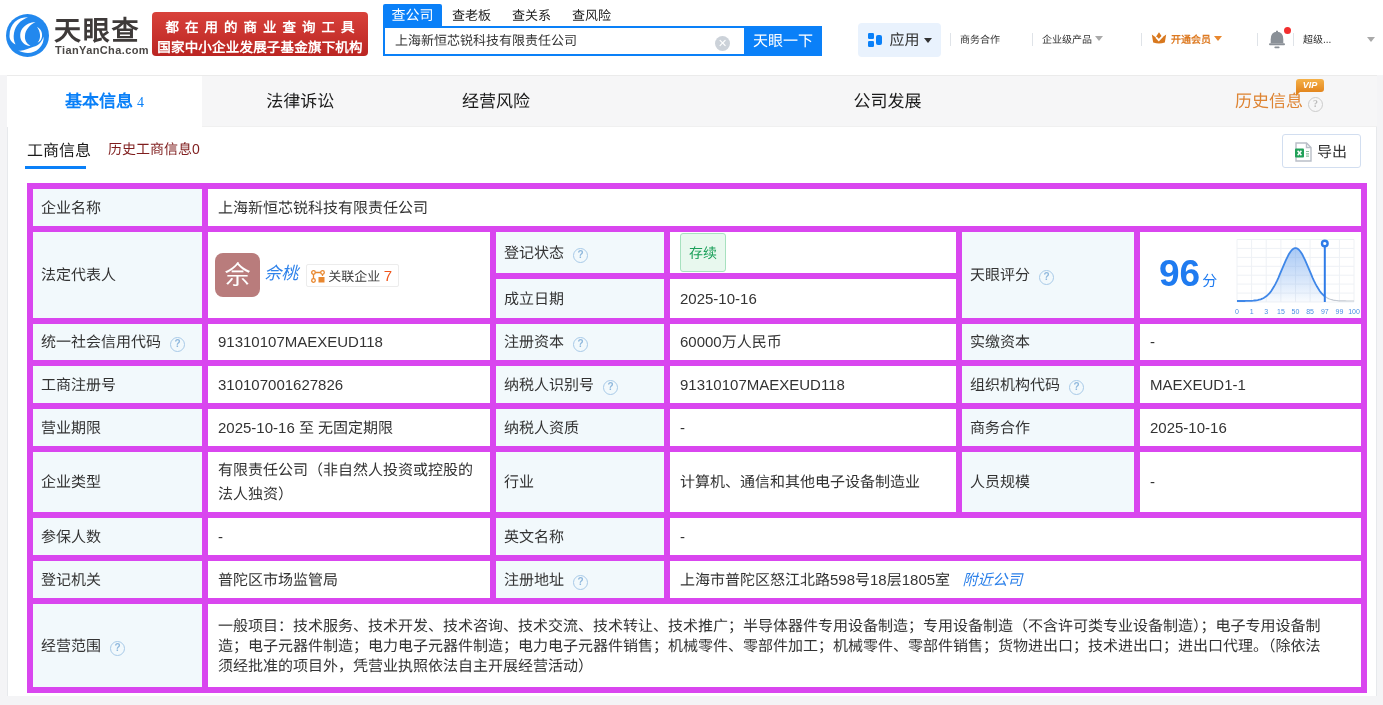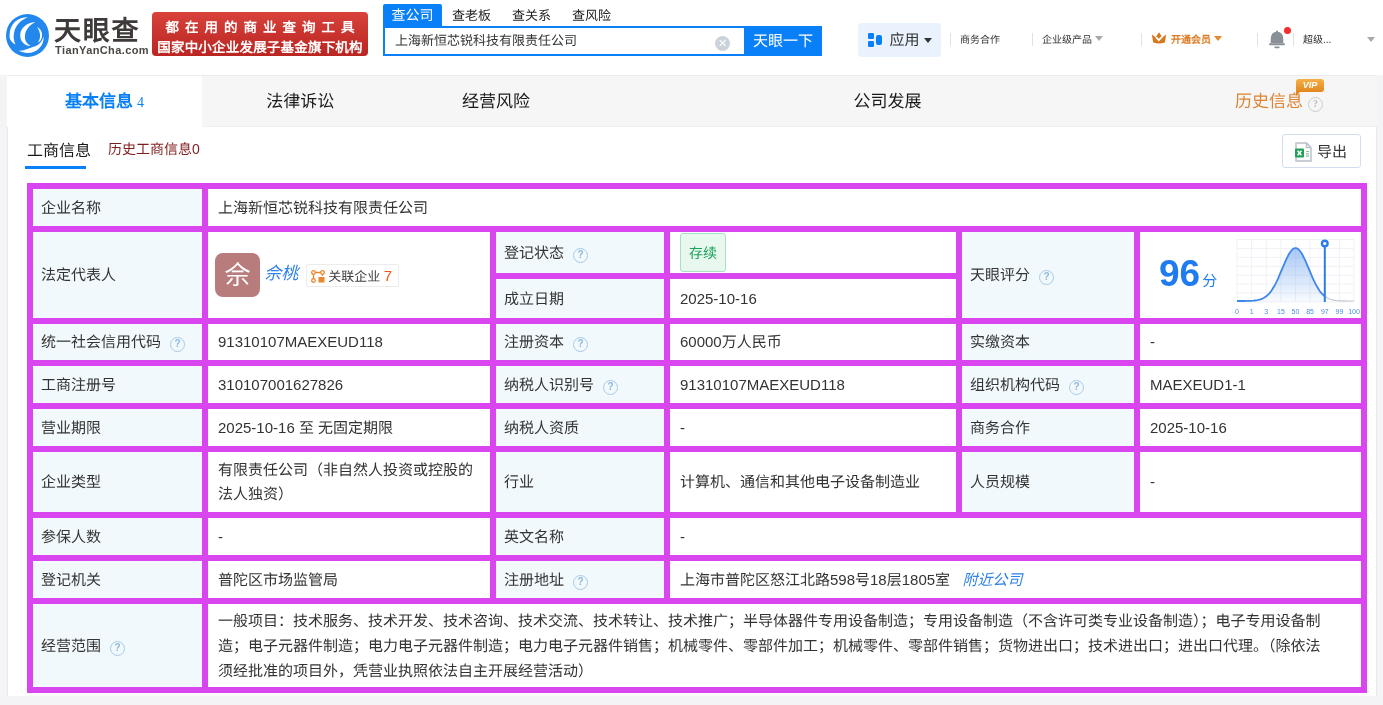--- a/index.html
+++ b/index.html
@@ -276,17 +276,17 @@
       <td colspan="3">-</td>
     </tr>
     <tr style="height:43px">
       <td class="lb">登记机关</td>
       <td>普陀区市场监管局</td>
       <td class="lb">注册地址 <span class="q">?</span></td>
       <td colspan="3">上海市普陀区怒江北路598号18层1805室&nbsp;&nbsp; <a class="blue">附近公司</a></td>
     </tr>
     <tr style="height:89px">
       <td class="lb">经营范围 <span class="q">?</span></td>
-      <td colspan="5" style="line-height:25px;padding-top:2px;padding-bottom:2px">一般项目：技术服务、技术开发、技术咨询、技术交流、技术转让、技术推广；半导体器件专用设备制造；专用设备制造（不含许可类专业设备制造）；电子专用设备制<br>造；电子元器件制造；电力电子元器件制造；电力电子元器件销售；机械零件、零部件加工；机械零件、零部件销售；货物进出口；技术进出口；进出口代理。（除依法<br>须经批准的项目外，凭营业执照依法自主开展经营活动）</td>
+      <td colspan="5" style="line-height:20px;padding-top:2px;padding-bottom:2px">一般项目：技术服务、技术开发、技术咨询、技术交流、技术转让、技术推广；半导体器件专用设备制造；专用设备制造（不含许可类专业设备制造）；电子专用设备制<br>造；电子元器件制造；电力电子元器件制造；电力电子元器件销售；机械零件、零部件加工；机械零件、零部件销售；货物进出口；技术进出口；进出口代理。（除依法<br>须经批准的项目外，凭营业执照依法自主开展经营活动）</td>
     </tr>
   </tbody>
     </table>
 </div>
 
 </body></html>

